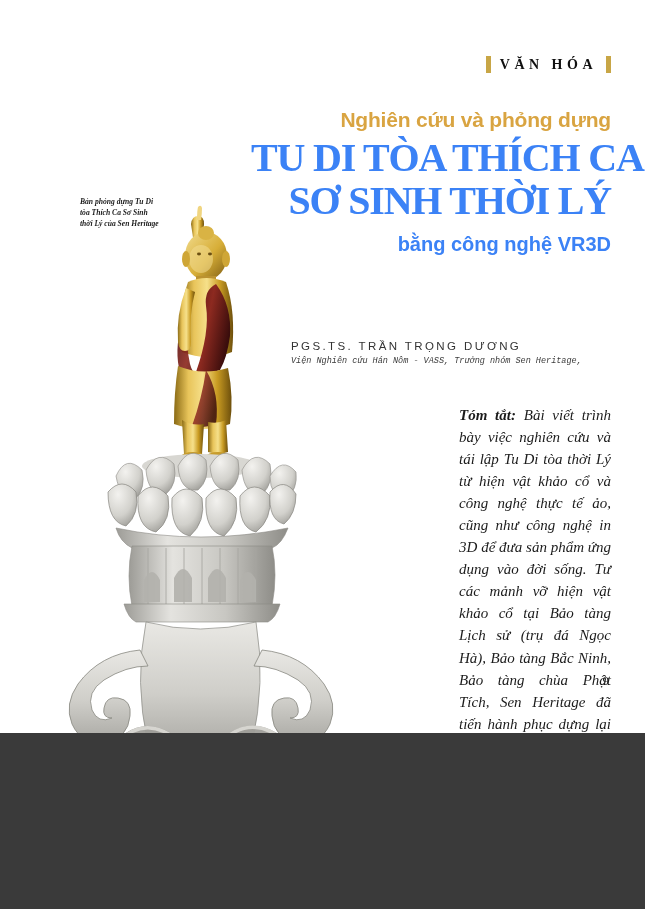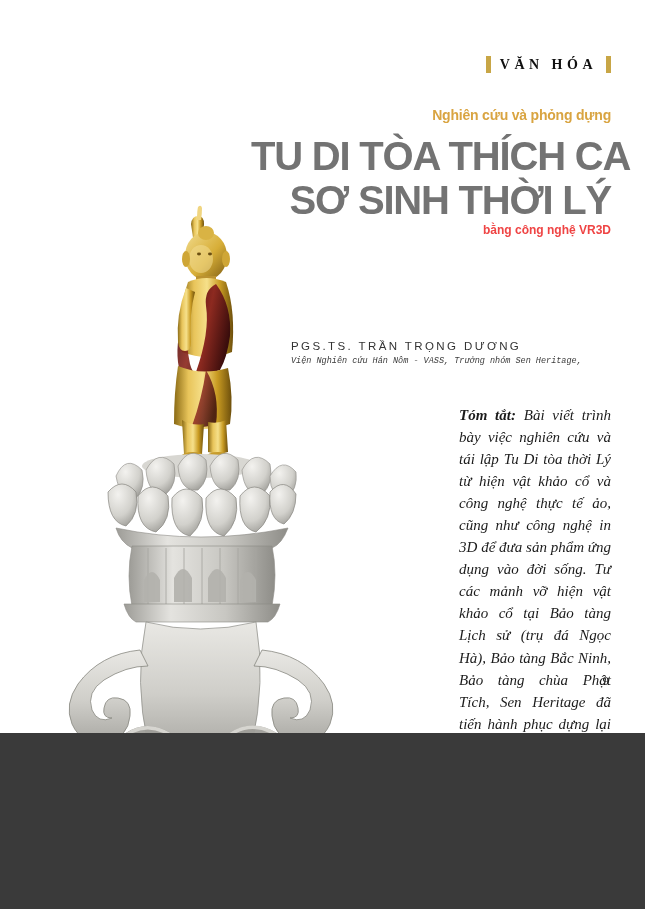--- a/index.html
+++ b/index.html
@@ -41,48 +41,48 @@
   
   .title-block {
     position: absolute;
     top: 108px;
     right: 34px;
     width: 360px;
     text-align: right;
   }
   .kicker {
     font-family: "Liberation Sans", sans-serif;
-    font-size: 14px;
+    font-size: 21px;
     font-weight: 700;
     color: #d9a441;
     line-height: 1.1;
     letter-spacing: -0.2px;
   }
   .main-title {
-    font-family: Liberation Sans, sans-serif;
-    font-weight: 700;
-    color: #737373;
+    font-family: Liberation Serif, serif;
+    font-weight: 700;
+    color: #3b82f6;
     font-size: 40px;
     line-height: 1.06;
     letter-spacing: -1.2px;
-    margin-top: 12px;
+    margin-top: 6px;
     white-space: nowrap;
   }
   .main-title .line2 {
     display: block;
     margin-top: 1px;
     text-align: right;
   }
   .subtitle {
     font-family: "Liberation Sans", sans-serif;
     font-weight: 700;
-    color: #ef4444;
-    font-size: 12px;
+    color: #3b82f6;
+    font-size: 20px;
     line-height: 1.18;
-    margin-top: 2px;
+    margin-top: 10px;
   }
 
   
   .author-block {
     position: absolute;
     top: 340px;
     right: 34px;
     width: 320px;
     text-align: left;
   }
@@ -319,20 +319,25 @@
       </g>
       <g fill="none" stroke="#e6e5e1" stroke-width="4.5">
         <circle cx="132" cy="598" r="26"></circle>
         <circle cx="226" cy="598" r="26"></circle>
       </g>
 
       <ellipse cx="180" cy="678" rx="98" ry="9" fill="#cccbc6" opacity="0.6"></ellipse>
     </svg>
   </div>
 
+  <div class="caption">
+    <div>Bản phỏng dựng Tu Di</div>
+    <div>tòa Thích Ca Sơ Sinh</div>
+    <div>thời Lý của Sen Heritage</div>
+  </div>
 
   <div class="title-block">
     <div class="kicker">Nghiên cứu và phỏng dựng</div>
     <div class="main-title">
       <span>TU DI TÒA THÍCH CA</span>
       <span class="line2">SƠ SINH THỜI LÝ</span>
     </div>
     <div class="subtitle">
       <div>bằng công nghệ VR3D</div>
     </div>

